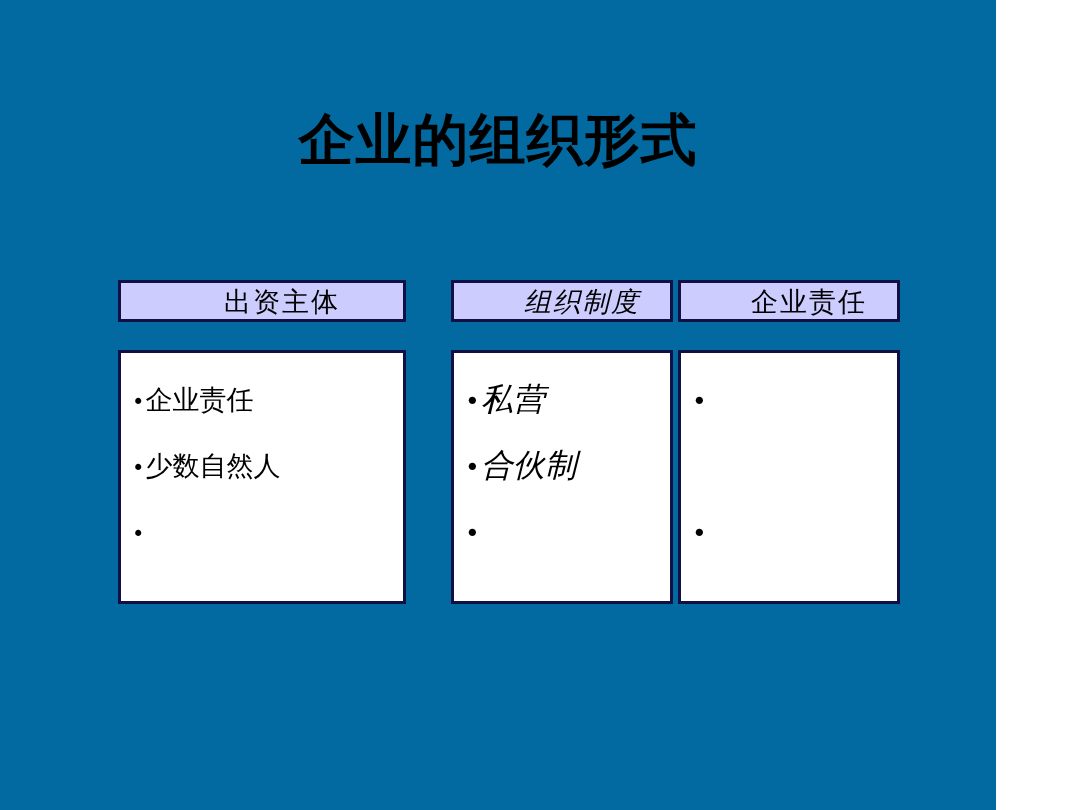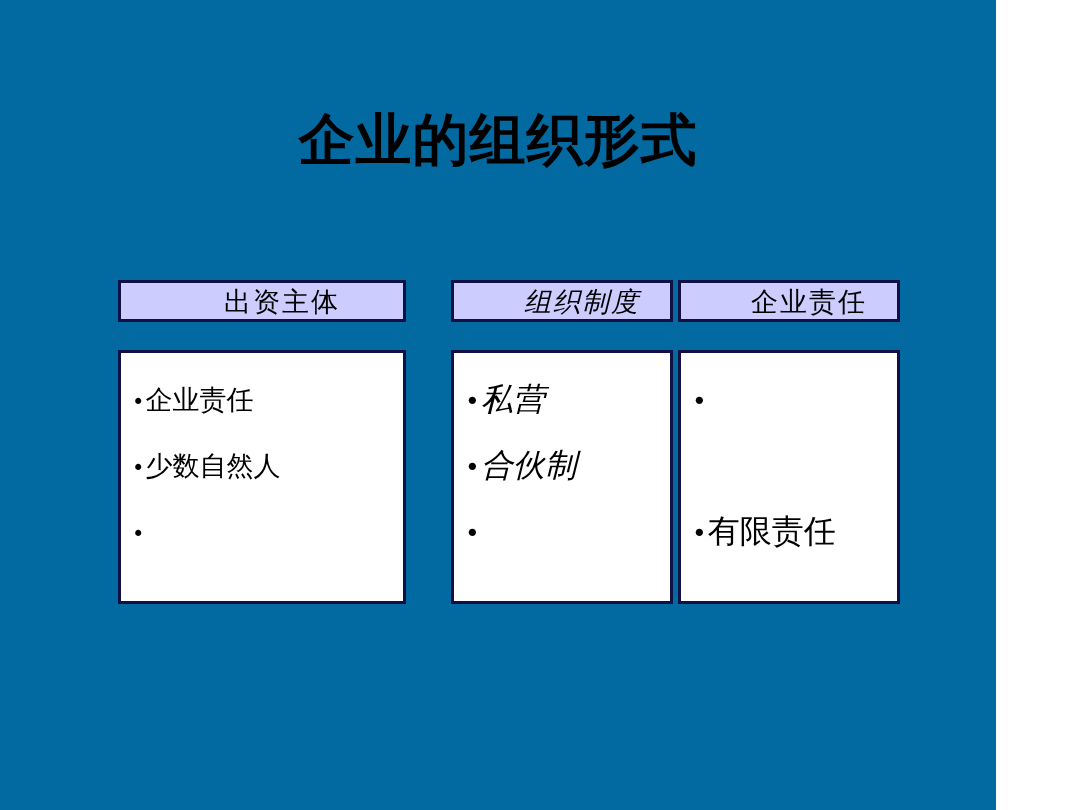--- a/index.html
+++ b/index.html
@@ -122,18 +122,17 @@
     <div class="box body-lg">
       <div class="row">
         <span class="bullet">•</span>
       </div>
       <div class="row" style="visibility: hidden;">
         <span class="bullet">•</span>
         <span></span>
       </div>
       <div class="row">
         <span class="bullet">•</span>
-        <span>有限责任</span>
       </div>
     </div>
   </div>
 
 </div>
 
 </body></html>

